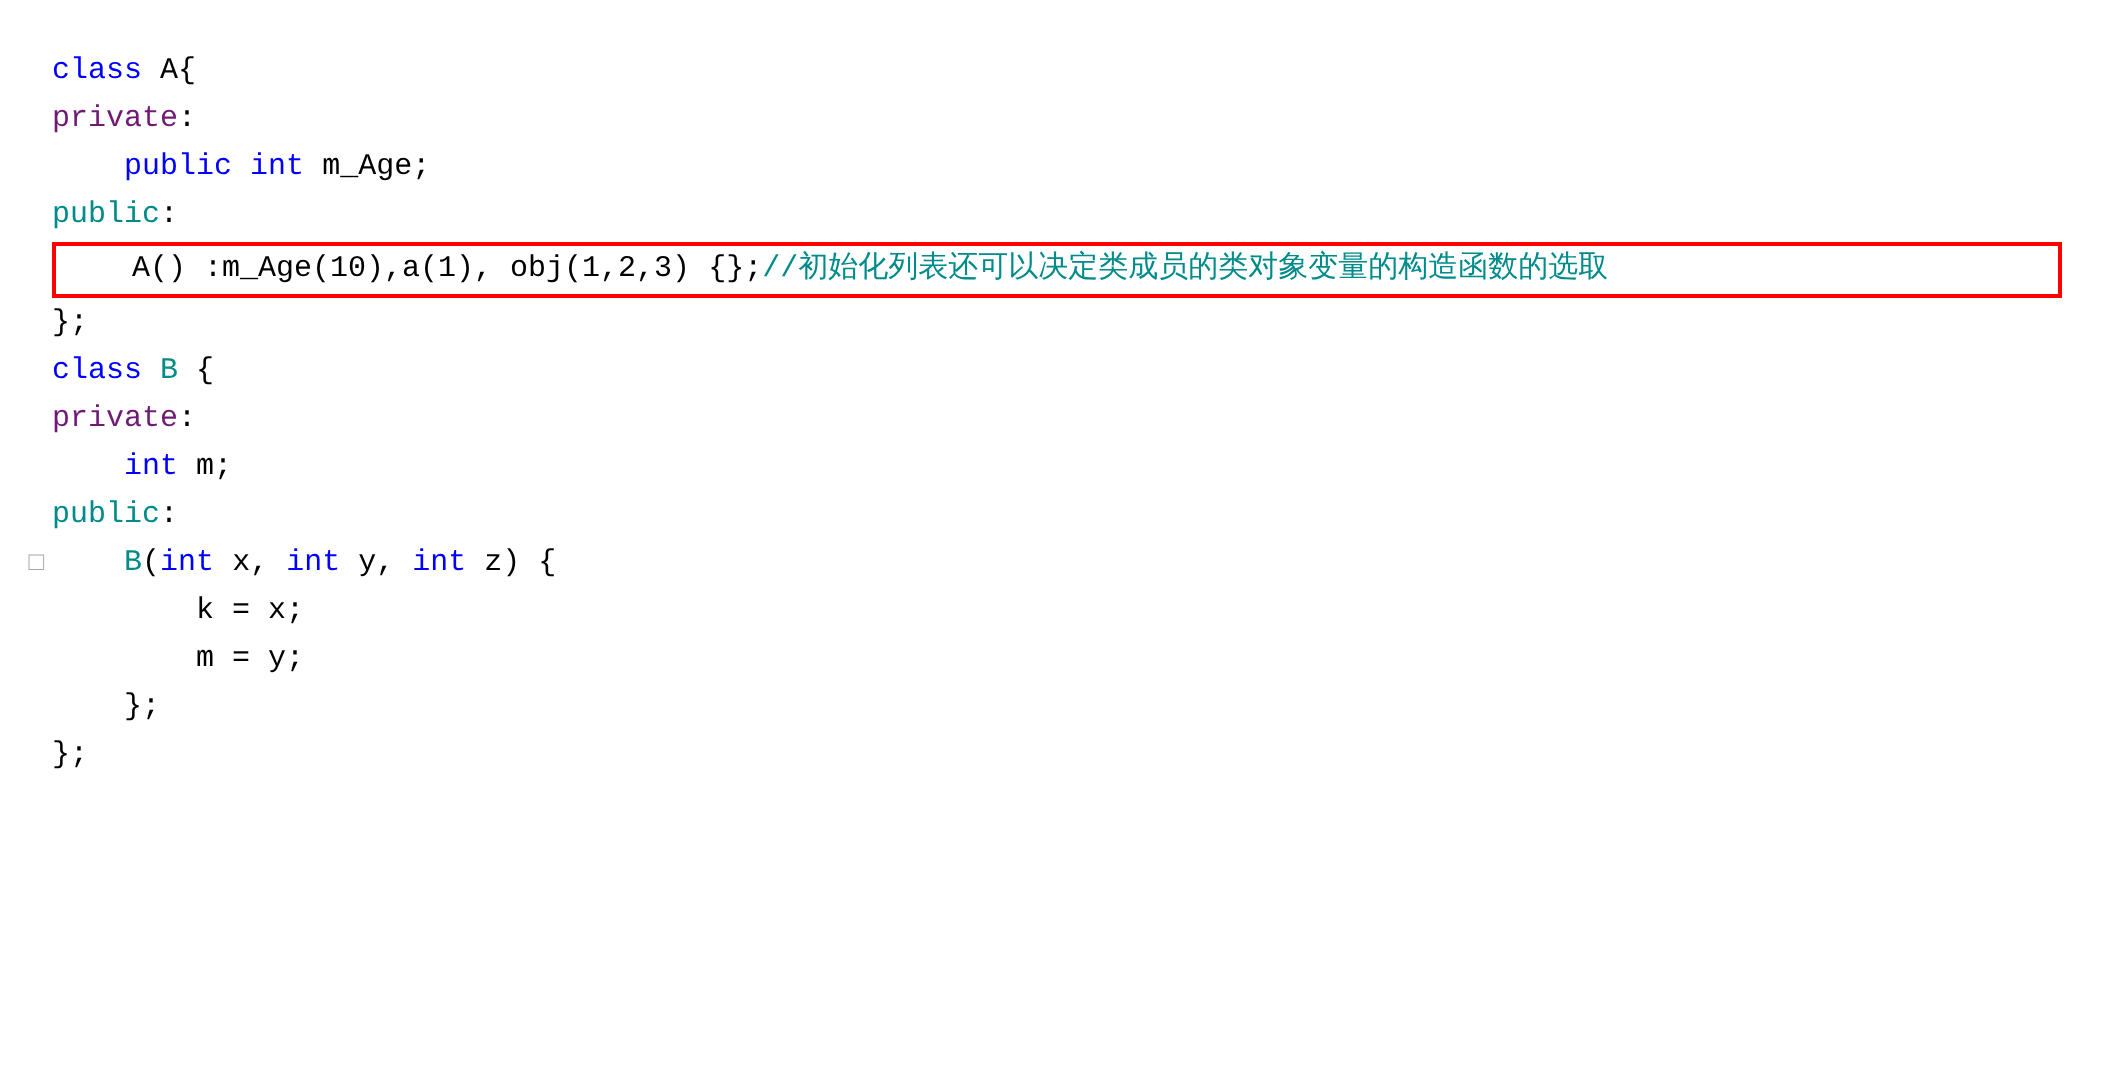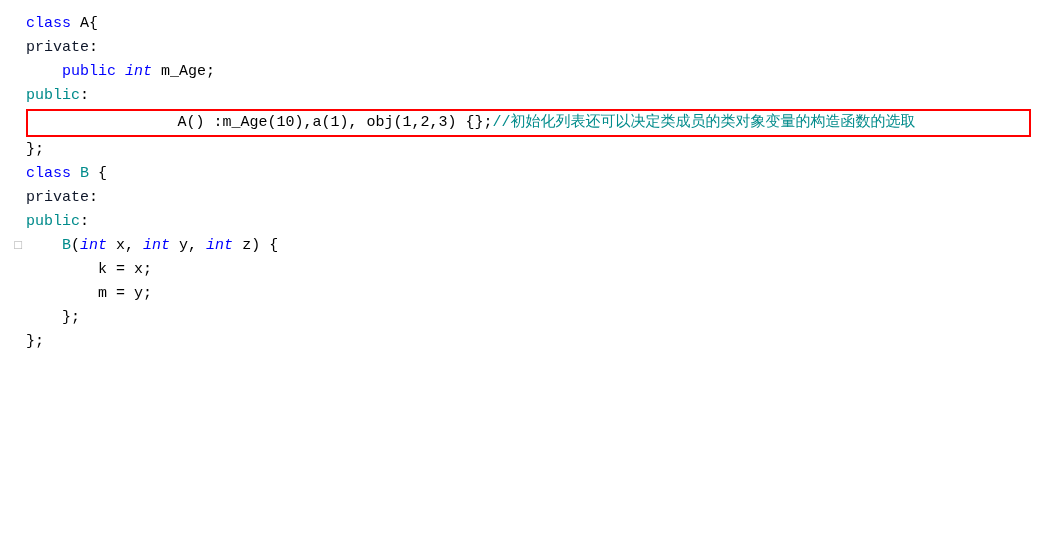--- a/index.html
+++ b/index.html
@@ -15,20 +15,21 @@
       line-height: 1.6;
       color: #000000;
       padding: 8px 0;
       width: 1053px;
       min-height: 536px;
     }
 
     .code-container {
       padding: 4px 0;
       position: relative;
+      margin-top: 12px;
     }
 
     .line {
       display: flex;
       align-items: baseline;
       padding: 0 0 0 4px;
       position: relative;
       white-space: pre;
     }
 
@@ -40,48 +41,48 @@
       margin-right: 4px;
       font-size: 13px;
       user-select: none;
     }
 
     .line-content {
       flex: 1;
     }
 
     .kw-class { color: #0000ff; }
-    .kw-private { color: #0f172a; }
+    .kw-private { color: #701a75; }
     .kw-public { color: #008b8b; }
     .kw-const { color: #0000ff; }
-    .kw-int { color: #0000ff; font-style: italic; }
+    .kw-int { color: #0000ff; }
     .class-name { color: #008b8b; }
     .comment { color: #008b8b; }
     .normal { color: #000000; }
 
     .highlighted-line {
       border: 2px solid #ff0000;
       margin: 1px 0;
       padding: 0 2px;
       display: inline-block;
       width: calc(100% - 22px);
-      text-align: center;
     }
   </style>
 </head>
 <body>
 
 <div class="code-container">
 <div class="line"><span class="line-gutter"></span><span class="line-content"><span class="kw-class">class</span><span class="normal"> A{</span></span></div>
     <div class="line"><span class="line-gutter"></span><span class="line-content"><span class="kw-private">private</span><span class="normal">:</span></span></div>
     <div class="line"><span class="line-gutter"></span><span class="line-content"><span>    </span><span class="kw-const">public</span><span class="normal"> </span><span class="kw-int">int</span><span class="normal"> m_Age;</span></span></div>
     <div class="line"><span class="line-gutter"></span><span class="line-content"><span class="kw-public">public</span><span class="normal">:</span></span></div>
     <div class="line"><span class="line-gutter"></span><span class="line-content"><span class="highlighted-line"><span>    </span><span class="normal">A() :m_Age(10),a(1), obj(1,2,3) {};</span><span class="comment">//初始化列表还可以决定类成员的类对象变量的构造函数的选取</span></span></span></div>
     <div class="line"><span class="line-gutter"></span><span class="line-content"><span class="normal">};</span></span></div>
     <div class="line"><span class="line-gutter"></span><span class="line-content"><span class="kw-class">class</span><span class="normal"> </span><span class="class-name">B</span><span class="normal"> {</span></span></div>
     <div class="line"><span class="line-gutter"></span><span class="line-content"><span class="kw-private">private</span><span class="normal">:</span></span></div>
+    <div class="line"><span class="line-gutter"></span><span class="line-content"><span>    </span><span class="kw-int">int</span><span class="normal"> m;</span></span></div>
     <div class="line"><span class="line-gutter"></span><span class="line-content"><span class="kw-public">public</span><span class="normal">:</span></span></div>
     <div class="line"><span class="line-gutter" style="color: rgb(170, 170, 170);">□</span><span class="line-content"><span>    </span><span class="class-name">B</span><span class="normal">(</span><span class="kw-int">int</span><span class="normal"> x, </span><span class="kw-int">int</span><span class="normal"> y, </span><span class="kw-int">int</span><span class="normal"> z) {</span></span></div>
     <div class="line"><span class="line-gutter"></span><span class="line-content"><span>        </span><span class="normal">k = x;</span></span></div>
     <div class="line"><span class="line-gutter"></span><span class="line-content"><span>        </span><span class="normal">m = y;</span></span></div>
     <div class="line"><span class="line-gutter"></span><span class="line-content"><span>    </span><span class="normal">};</span></span></div>
     <div class="line"><span class="line-gutter"></span><span class="line-content"><span class="normal">};</span></span></div>
   </div>
 
 </body></html>

